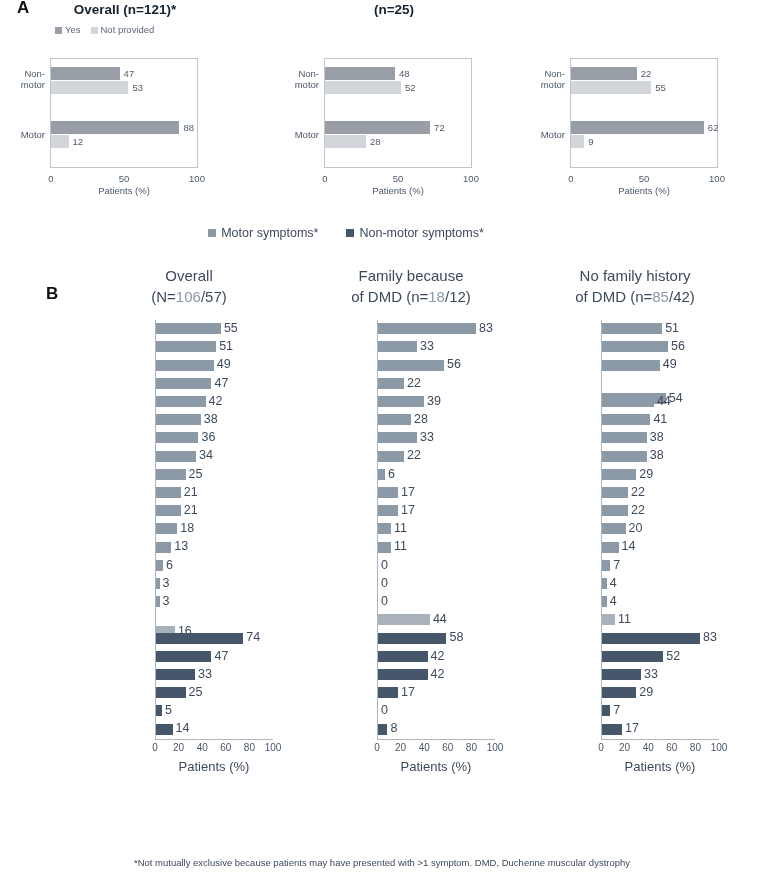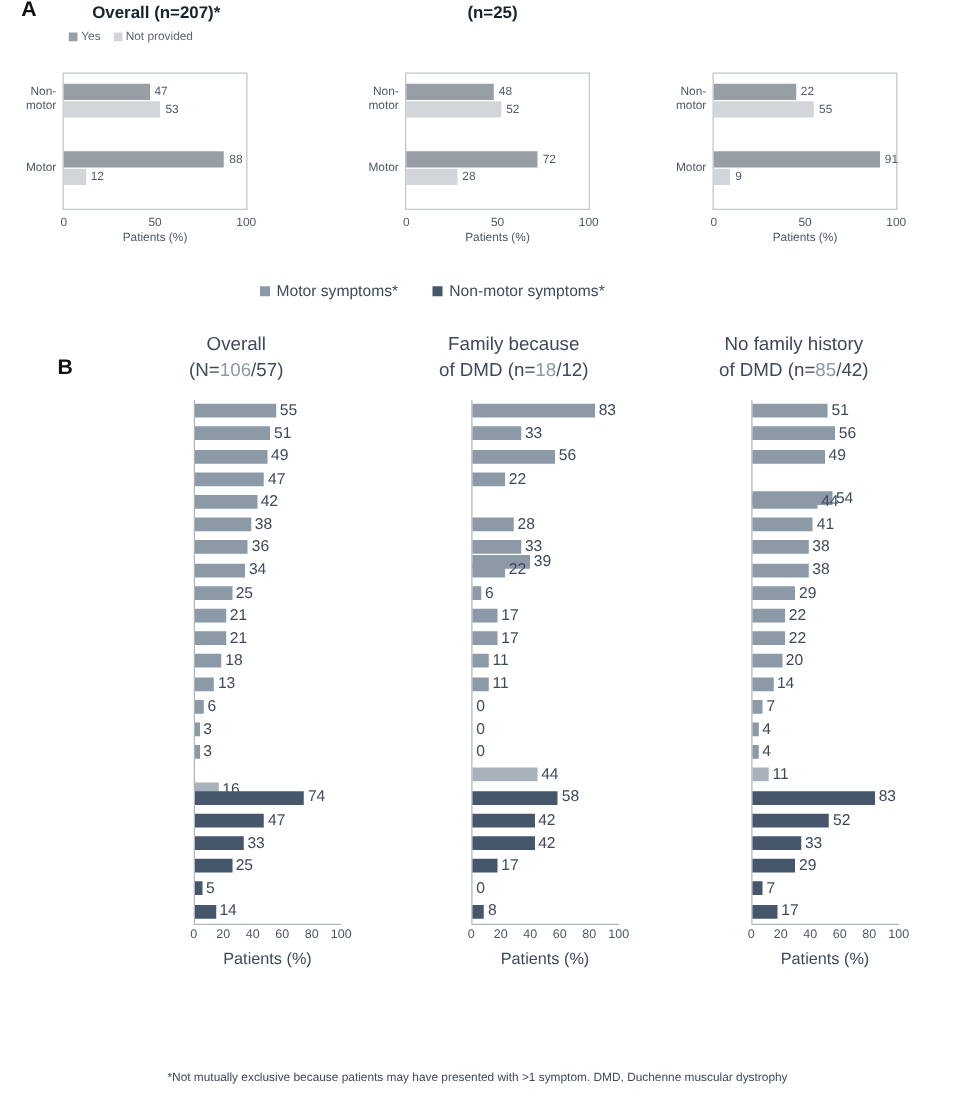--- a/index.html
+++ b/index.html
@@ -92,21 +92,21 @@
 <body>
 
 <div class="fig">
 
   <div class="panel-letter" id="panelA-letter">A</div>
   <div class="panel-letter" id="panelB-letter">B</div>
 
   <div id="panelA">
       <div class="a-chart" style="left: 0px; width: 250px; height: 200px;">
         <div class="a-title">
-          <div>Overall (n=207)*</div>
+          <div>Overall (n=121)*</div>
         </div>
         <div class="a-legend" style="text-align: left; padding-left: 50px;"><span class="lg"><span class="sw" style="background: rgb(152, 158, 166);"></span><span>Yes</span></span><span class="lg"><span class="sw" style="background: rgb(210, 213, 217);"></span><span>Not provided</span></span></div>
         <div class="a-plot" style="left: 50px; width: 148px;">
           <div class="a-grouplabel" style="top: 9px;">
             <div>Non-</div>
             <div>motor</div>
           </div>
           <div class="a-bar" style="top: 8px; width: 68.62px; background: rgb(152, 158, 166);"></div>
           <div class="a-val" style="top: 8px; left: 72.62px;">47</div>
           <div class="a-bar" style="top: 22px; width: 77.38px; background: rgb(210, 213, 217);"></div>
@@ -161,21 +161,21 @@
             <div>motor</div>
           </div>
           <div class="a-bar" style="top: 8px; width: 65.7px; background: rgb(152, 158, 166);"></div>
           <div class="a-val" style="top: 8px; left: 69.7px;">22</div>
           <div class="a-bar" style="top: 22px; width: 80.3px; background: rgb(210, 213, 217);"></div>
           <div class="a-val" style="top: 22px; left: 84.3px;">55</div>
           <div class="a-grouplabel" style="top: 70px;">
             <div>Motor</div>
           </div>
           <div class="a-bar" style="top: 62px; width: 132.86px; background: rgb(152, 158, 166);"></div>
-          <div class="a-val" style="top: 62px; left: 136.86px;">91</div>
+          <div class="a-val" style="top: 62px; left: 136.86px;">62</div>
           <div class="a-bar" style="top: 76px; width: 13.14px; background: rgb(210, 213, 217);"></div>
           <div class="a-val" style="top: 76px; left: 17.14px;">9</div>
         </div>
         <div class="a-xaxis" style="left: 50px; width: 148px;">
           <div class="a-tick" style="left: 1px;">0</div>
           <div class="a-tick" style="left: 74px;">50</div>
           <div class="a-tick" style="left: 147px;">100</div>
           <div class="a-xlab">Patients (%)</div>
         </div>
       </div>
@@ -307,21 +307,21 @@
           <div class="b-val" style="left: 42.94px;">33</div>
         </div>
         <div class="b-row" style="top: 36.4px; width: 118px;">
           <div class="b-bar" style="width: 66.08px; background: rgb(140, 153, 166);"></div>
           <div class="b-val" style="left: 70.08px;">56</div>
         </div>
         <div class="b-row" style="top: 54.6px; width: 118px;">
           <div class="b-bar" style="width: 25.96px; background: rgb(140, 153, 166);"></div>
           <div class="b-val" style="left: 29.96px;">22</div>
         </div>
-        <div class="b-row" style="top: 72.8px; width: 118px; margin-top: 48px;">
+        <div class="b-row" style="top: 72.8px; width: 118px;">
           <div class="b-bar" style="width: 46.02px; background: rgb(140, 153, 166);"></div>
           <div class="b-val" style="left: 50.02px;">39</div>
         </div>
         <div class="b-row" style="top: 91px; width: 118px;">
           <div class="b-bar" style="width: 33.04px; background: rgb(140, 153, 166);"></div>
           <div class="b-val" style="left: 37.04px;">28</div>
         </div>
         <div class="b-row" style="top: 109.2px; width: 118px;">
           <div class="b-bar" style="width: 38.94px; background: rgb(140, 153, 166);"></div>
           <div class="b-val" style="left: 42.94px;">33</div>

